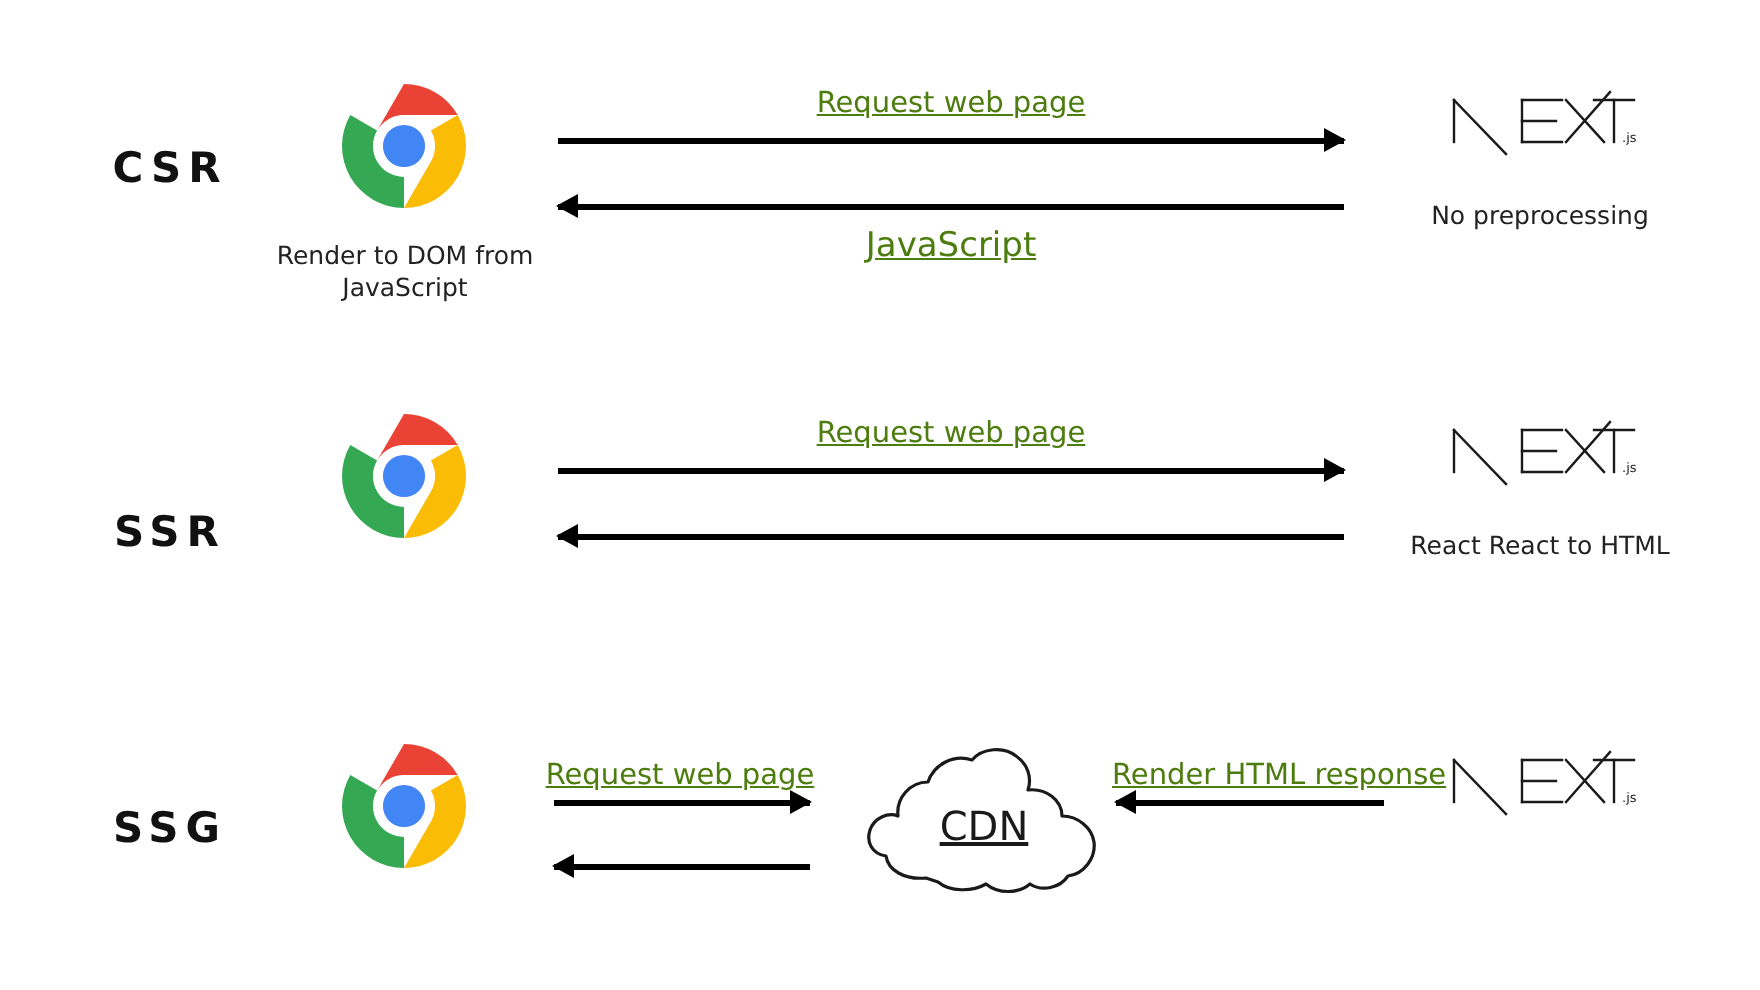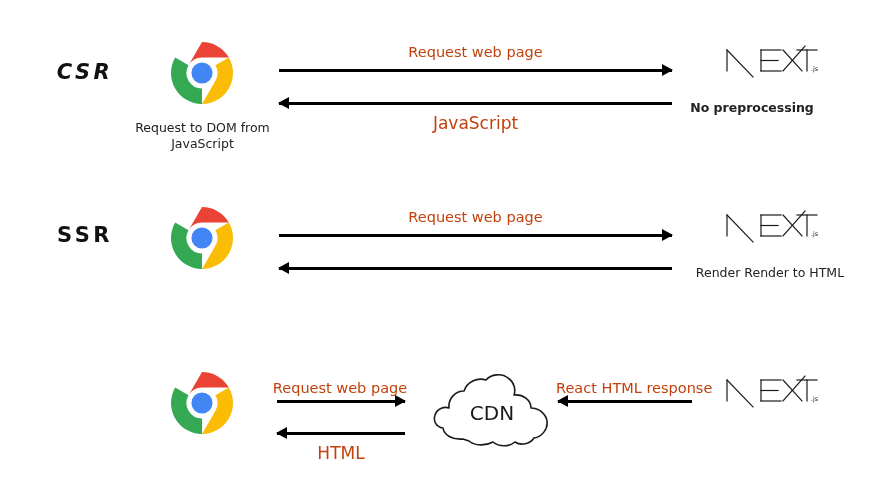--- a/index.html
+++ b/index.html
@@ -79,22 +79,23 @@
     border-left: 11px solid #000000;
   }
   .arrow.to-left .head {
     left: -1px;
     border-right: 11px solid #000000;
   }
   .arrow-label {
     position: absolute;
     text-align: center;
     font-size: 14.5px;
-    color: #c2410c;
+    color: #4d7c0f;
     white-space: nowrap;
+    text-decoration: underline;
   }
   .arrow-label.big { font-size: 17px; }
   
   .next-logo {
     position: absolute;
     width: 96px;
     height: 40px;
   }
   .next-logo svg { display: block; width: 96px; height: 40px; }
   
@@ -112,33 +113,33 @@
     color: #1a1a1a;
   }
 </style>
 </head>
 <body>
 
 <div id="diagram">
 
   <div class="row" style="top:0;height:180px;">
 
-    <div class="strategy-label" style="top:60px;font-style:italic;">CSR</div>
+    <div class="strategy-label" style="top:72px;">CSR</div>
 
     <div class="chrome-logo" style="left:171px;top:42px;">
       <svg viewBox="0 0 100 100" xmlns="http://www.w3.org/2000/svg">
         <circle cx="50" cy="50" r="50" fill="#ffffff"></circle>
         <path d="M50 0 A50 50 0 0 1 93.3 25 L50 25 A25 25 0 0 0 28.3 37.5 Z" fill="#EA4335"></path>
         <path d="M93.3 25 A50 50 0 0 1 50 100 L71.7 62.5 A25 25 0 0 0 71.7 37.5 Z" fill="#FBBC05"></path>
         <path d="M50 100 A50 50 0 0 1 6.7 25 L28.3 37.5 A25 25 0 0 0 50 75 Z" fill="#34A853"></path>
         <circle cx="50" cy="50" r="21" fill="#ffffff"></circle>
         <circle cx="50" cy="50" r="17" fill="#4285F4"></circle>
       </svg>
     </div>
-    <div class="node-caption" style="left:120px;top:120px;width:165px;">Request to DOM from
+    <div class="node-caption" style="left:120px;top:120px;width:165px;">Render to DOM from
 JavaScript</div>
 
     <div class="arrow-label" style="left:279px;top:44px;width:393px;">Request web page</div>
     <div class="arrow to-right" style="left:279px;top:63px;width:393px;">
       <div class="shaft"></div>
       <div class="head"></div>
     </div>
 
     <div class="arrow to-left" style="left:279px;top:96px;width:393px;">
       <div class="shaft"></div>
@@ -156,26 +157,26 @@
           <path d="M78 41 L112 41"></path>
           <path d="M78 62 L118 62"></path>
           <path d="M122 62 L166 12"></path>
           <path d="M122 20 L160 62"></path>
           <path d="M150 20 L190 20"></path>
           <path d="M170 20 L170 62"></path>
         </g>
         <text x="178" y="62" font-family="DejaVu Sans, sans-serif" font-size="13" fill="#1a1a1a">.js</text>
       </svg>
     </div>
-    <div class="node-caption" style="left:672px;top:100px;width:160px;font-weight:bold;">No preprocessing</div>
+    <div class="node-caption" style="left:690px;top:100px;width:160px;">No preprocessing</div>
   </div>
 
   <div class="row" style="top:175px;height:160px;">
 
-    <div class="strategy-label" style="top:48px;">SSR</div>
+    <div class="strategy-label" style="top:79px;">SSR</div>
 
     <div class="chrome-logo" style="left:171px;top:32px;">
       <svg viewBox="0 0 100 100" xmlns="http://www.w3.org/2000/svg">
         <circle cx="50" cy="50" r="50" fill="#ffffff"></circle>
         <path d="M50 0 A50 50 0 0 1 93.3 25 L50 25 A25 25 0 0 0 28.3 37.5 Z" fill="#EA4335"></path>
         <path d="M93.3 25 A50 50 0 0 1 50 100 L71.7 62.5 A25 25 0 0 0 71.7 37.5 Z" fill="#FBBC05"></path>
         <path d="M50 100 A50 50 0 0 1 6.7 25 L28.3 37.5 A25 25 0 0 0 50 75 Z" fill="#34A853"></path>
         <circle cx="50" cy="50" r="21" fill="#ffffff"></circle>
         <circle cx="50" cy="50" r="17" fill="#4285F4"></circle>
       </svg>
@@ -202,25 +203,26 @@
           <path d="M78 41 L112 41"></path>
           <path d="M78 62 L118 62"></path>
           <path d="M122 62 L166 12"></path>
           <path d="M122 20 L160 62"></path>
           <path d="M150 20 L190 20"></path>
           <path d="M170 20 L170 62"></path>
         </g>
         <text x="178" y="62" font-family="DejaVu Sans, sans-serif" font-size="13" fill="#1a1a1a">.js</text>
       </svg>
     </div>
-    <div class="node-caption" style="left:680px;top:90px;width:180px;">Render Render to HTML</div>
+    <div class="node-caption" style="left:680px;top:90px;width:180px;">React React to HTML</div>
   </div>
 
   <div class="row" style="top:355px;height:140px;">
 
+    <div class="strategy-label" style="top:47px;">SSG</div>
 
     <div class="chrome-logo" style="left:171px;top:17px;">
       <svg viewBox="0 0 100 100" xmlns="http://www.w3.org/2000/svg">
         <circle cx="50" cy="50" r="50" fill="#ffffff"></circle>
         <path d="M50 0 A50 50 0 0 1 93.3 25 L50 25 A25 25 0 0 0 28.3 37.5 Z" fill="#EA4335"></path>
         <path d="M93.3 25 A50 50 0 0 1 50 100 L71.7 62.5 A25 25 0 0 0 71.7 37.5 Z" fill="#FBBC05"></path>
         <path d="M50 100 A50 50 0 0 1 6.7 25 L28.3 37.5 A25 25 0 0 0 50 75 Z" fill="#34A853"></path>
         <circle cx="50" cy="50" r="21" fill="#ffffff"></circle>
         <circle cx="50" cy="50" r="17" fill="#4285F4"></circle>
       </svg>
@@ -229,43 +231,42 @@
     <div class="arrow-label" style="left:270px;top:25px;width:140px;">Request web page</div>
     <div class="arrow to-right" style="left:277px;top:39px;width:128px;">
       <div class="shaft"></div>
       <div class="head"></div>
     </div>
 
     <div class="arrow to-left" style="left:277px;top:71px;width:128px;">
       <div class="shaft"></div>
       <div class="head"></div>
     </div>
-    <div class="arrow-label big" style="left:277px;top:88px;width:128px;">HTML</div>
 
     <div class="cloud" style="left:432px;top:18px;">
       <svg viewBox="0 0 240 156" xmlns="http://www.w3.org/2000/svg">
         <path d="M62 132
                  C40 134 24 124 22 110
                  C8 108 2 96 6 84
                  C10 72 24 66 34 70
                  C32 52 46 36 64 36
                  C70 18 90 8 108 14
                  C118 2 140 0 152 10
                  C164 18 168 32 164 44
                  C182 42 198 54 198 70
                  C214 70 228 82 230 96
                  C232 112 220 128 204 130
                  C196 142 178 146 166 138
                  C154 148 134 148 122 138
                  C108 146 86 146 74 136 Z" fill="#ffffff" stroke="#1a1a1a" stroke-width="3.2" stroke-linejoin="round"></path>
       </svg>
     </div>
-    <div class="cloud-label" style="left:432px;top:46px;">CDN</div>
-
-    <div class="arrow-label" style="left:556px;top:25px;width:140px;">React HTML response</div>
+    <div class="cloud-label" style="left:432px;top:46px;text-decoration:underline;">CDN</div>
+
+    <div class="arrow-label" style="left:556px;top:25px;width:140px;">Render HTML response</div>
     <div class="arrow to-left" style="left:558px;top:39px;width:134px;">
       <div class="shaft"></div>
       <div class="head"></div>
     </div>
 
     <div class="next-logo" style="left:722px;top:15px;">
       <svg viewBox="0 0 192 80" xmlns="http://www.w3.org/2000/svg">
         <g fill="none" stroke="#1a1a1a" stroke-width="2.4" stroke-linecap="square">
           <path d="M10 62 L10 20"></path>
           <path d="M10 20 L62 74"></path>

